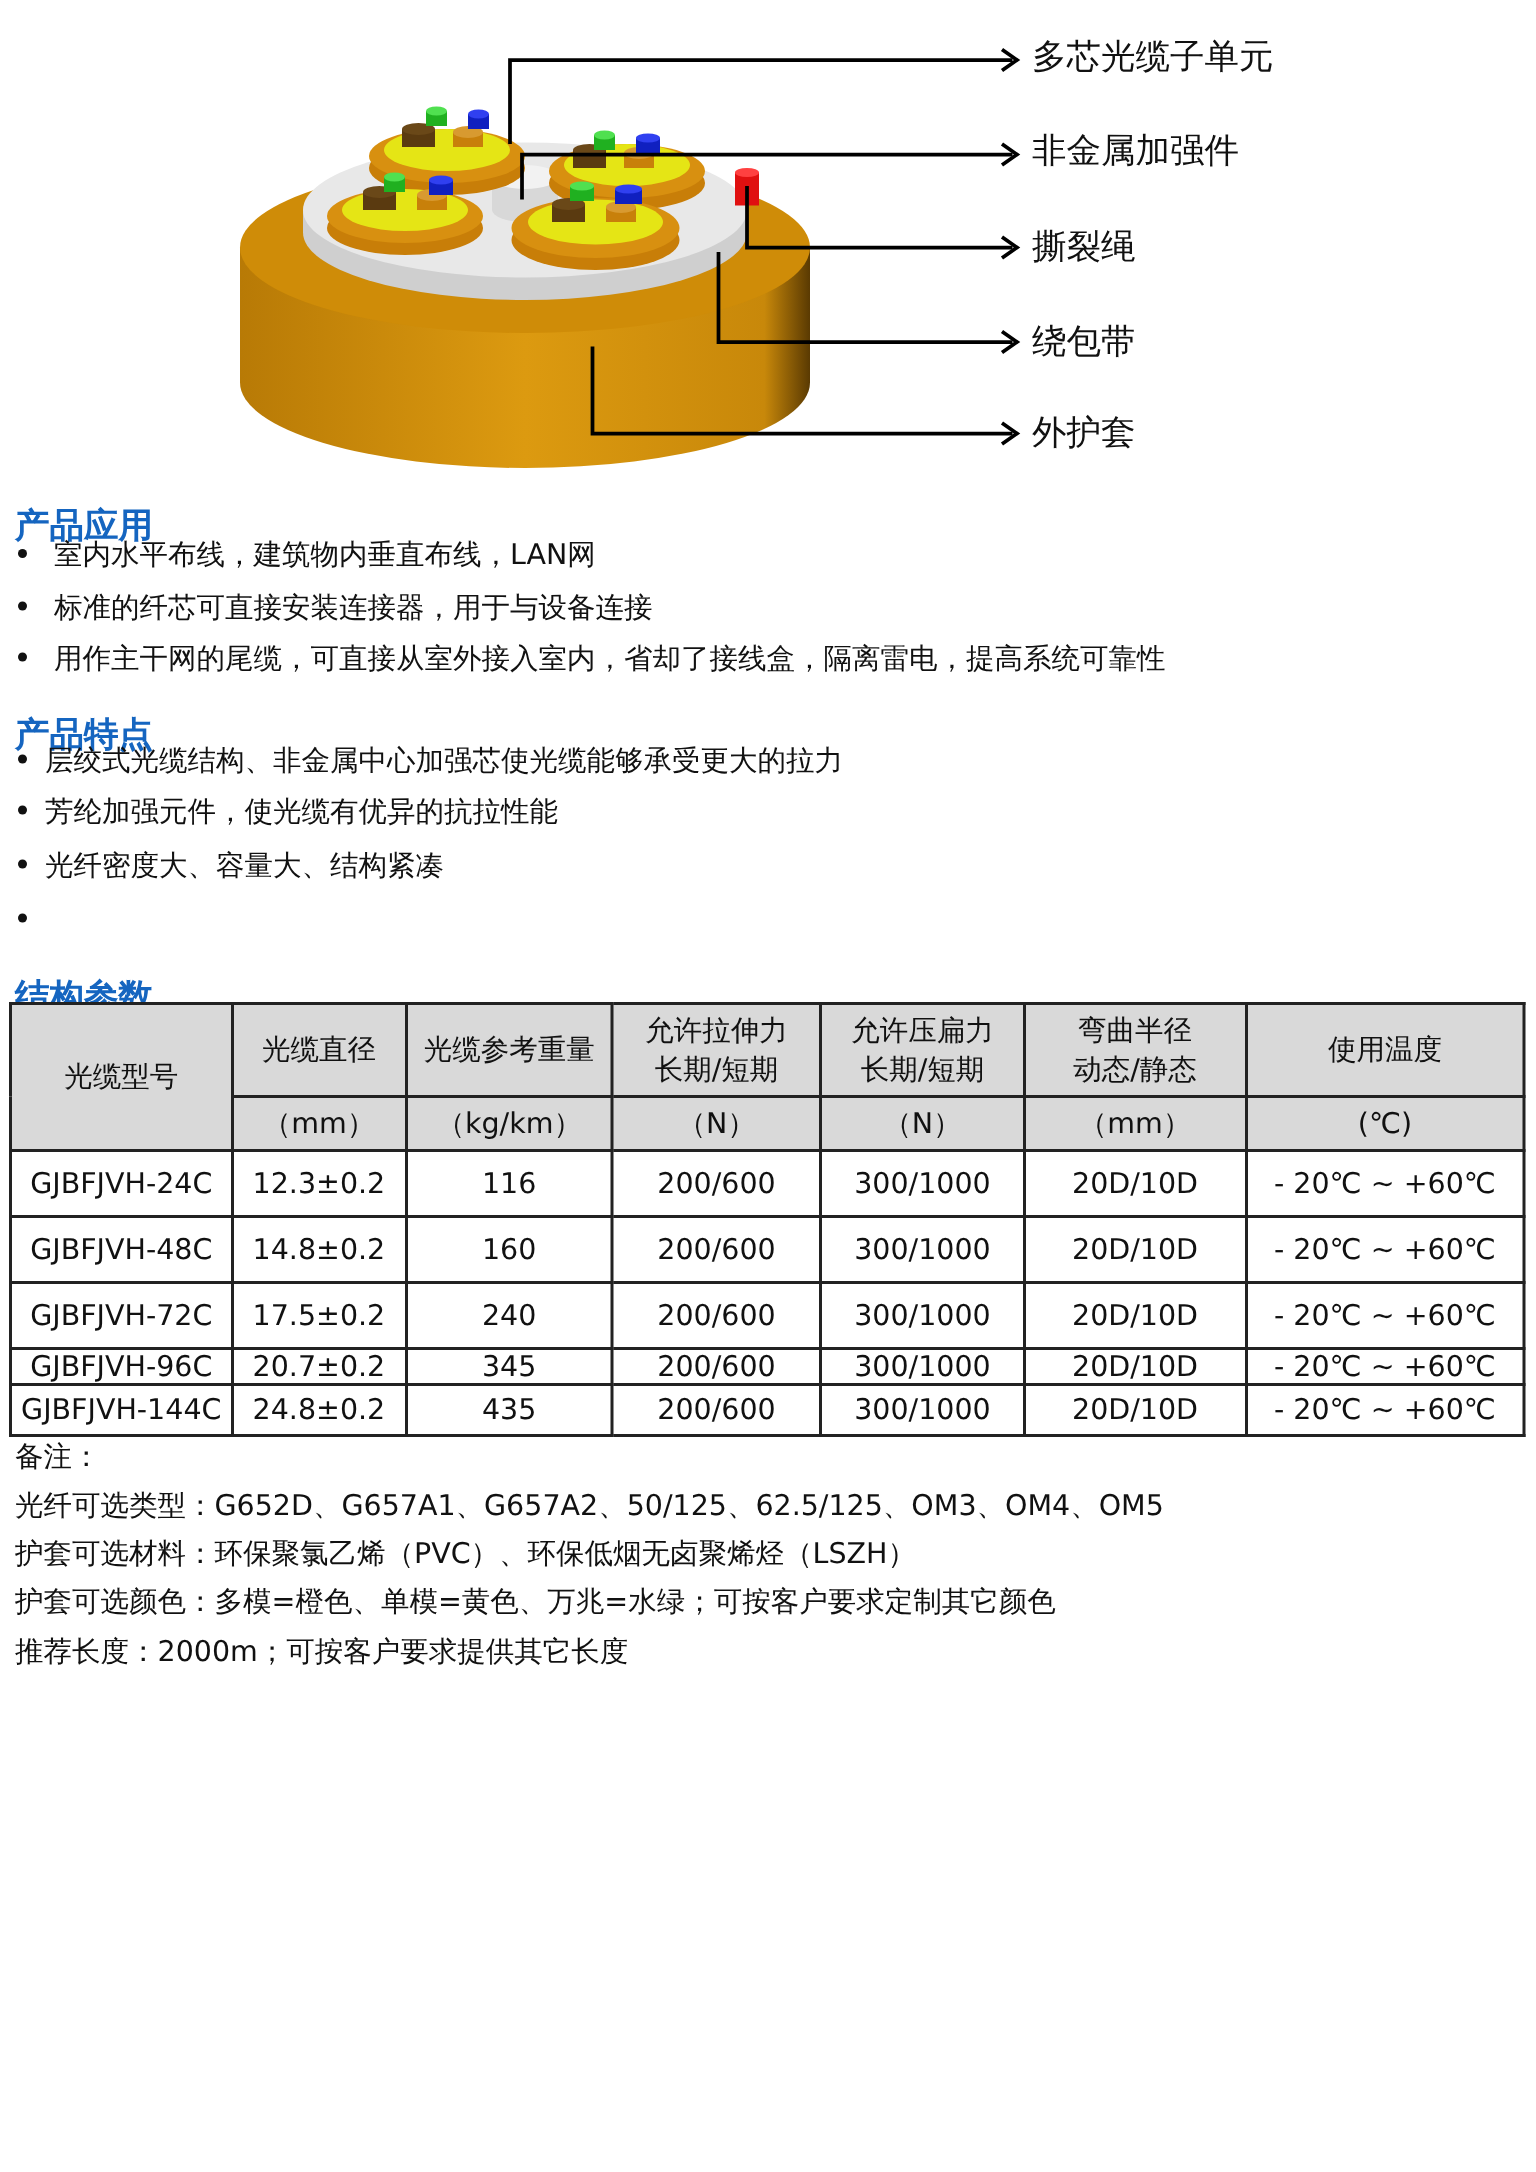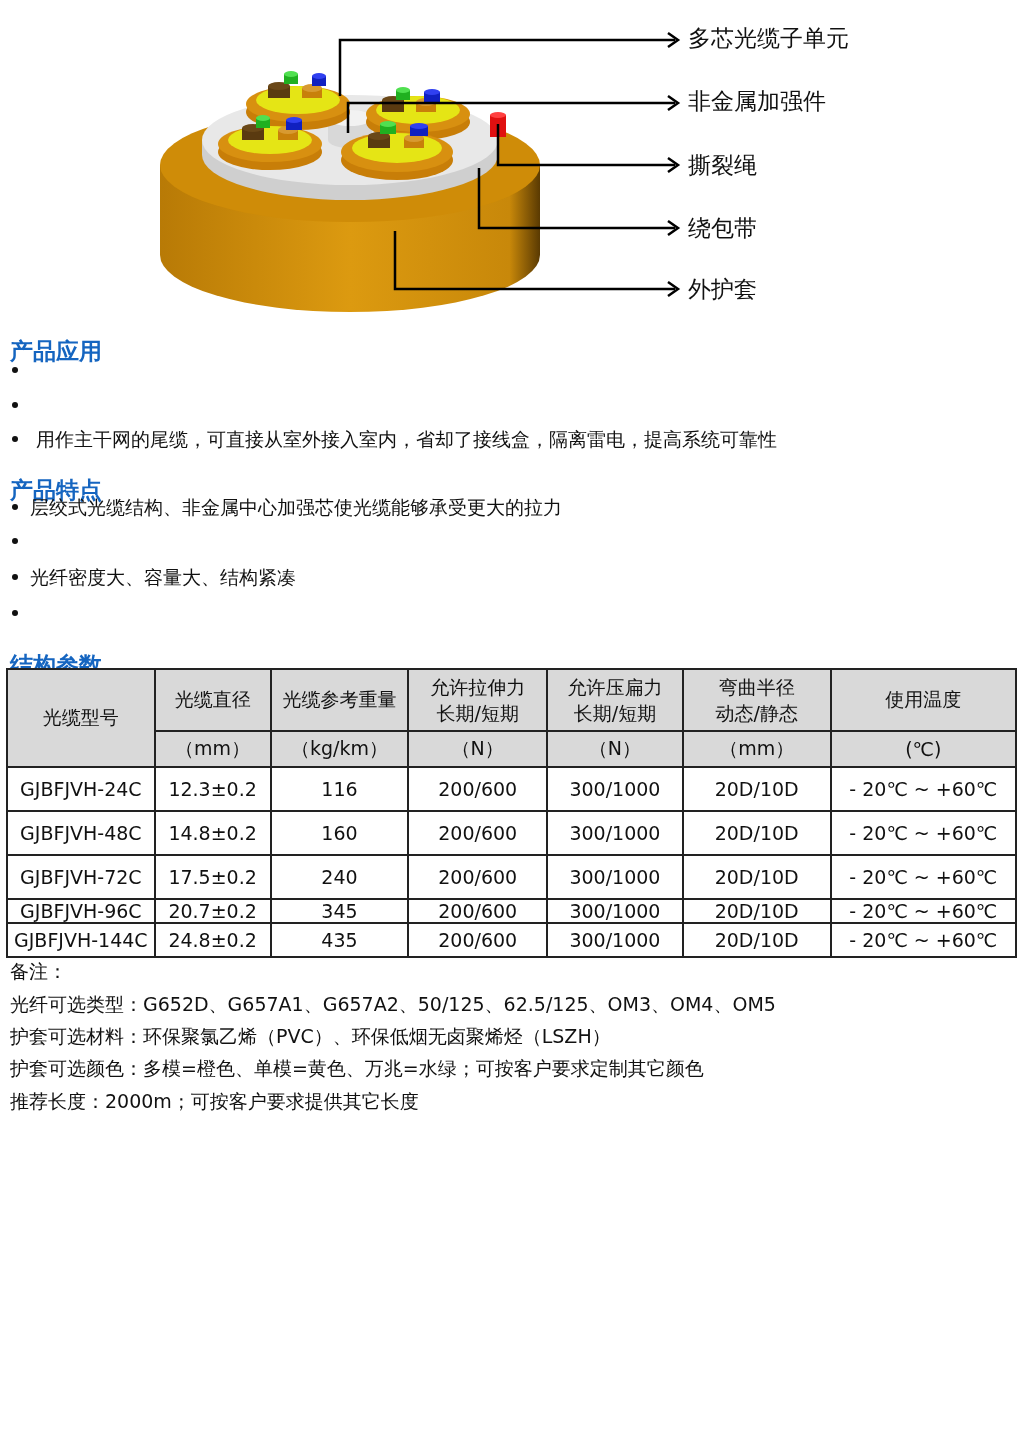--- a/index.html
+++ b/index.html
@@ -113,27 +113,27 @@
     </g>
   </svg>
   <div class="callout-label" style="top:24px">多芯光缆子单元</div>
   <div class="callout-label" style="top:87px">非金属加强件</div>
   <div class="callout-label" style="top:151px">撕裂绳</div>
   <div class="callout-label" style="top:214px">绕包带</div>
   <div class="callout-label" style="top:275px">外护套</div>
 </div>
 
 <div class="section-title" style="top:320px">产品应用</div>
-<div class="bullet" style="left:12px; top:357px"><span class="dot"></span></div>
-<div class="bullet" style="left:12px; top:392px"><span class="dot"></span></div>
+<div class="bullet" style="left:12px; top:357px"><span class="dot"></span><span>室内水平布线，建筑物内垂直布线，LAN网</span></div>
+<div class="bullet" style="left:12px; top:392px"><span class="dot"></span><span>标准的纤芯可直接安装连接器，用于与设备连接</span></div>
 <div class="bullet" style="left:12px; top:426px"><span class="dot"></span><span>用作主干网的尾缆，可直接从室外接入室内，省却了接线盒，隔离雷电，提高系统可靠性</span></div>
 
 <div class="section-title" style="top:459px">产品特点</div>
 <div class="bullet narrow" style="left:12px; top:494px"><span class="dot"></span><span>层绞式光缆结构、非金属中心加强芯使光缆能够承受更大的拉力</span></div>
-<div class="bullet narrow" style="left:12px; top:528px"><span class="dot"></span></div>
+<div class="bullet narrow" style="left:12px; top:528px"><span class="dot"></span><span>芳纶加强元件，使光缆有优异的抗拉性能</span></div>
 <div class="bullet narrow" style="left:12px; top:564px"><span class="dot"></span><span>光纤密度大、容量大、结构紧凑</span></div>
 <div class="bullet narrow" style="left:12px; top:600px"><span class="dot"></span></div>
 
 <div class="section-title" style="top:634px">结构参数</div>
 
 <table class="spec">
   <colgroup>
     <col style="width:148px">
       <col style="width:116px">
       <col style="width:138px">

